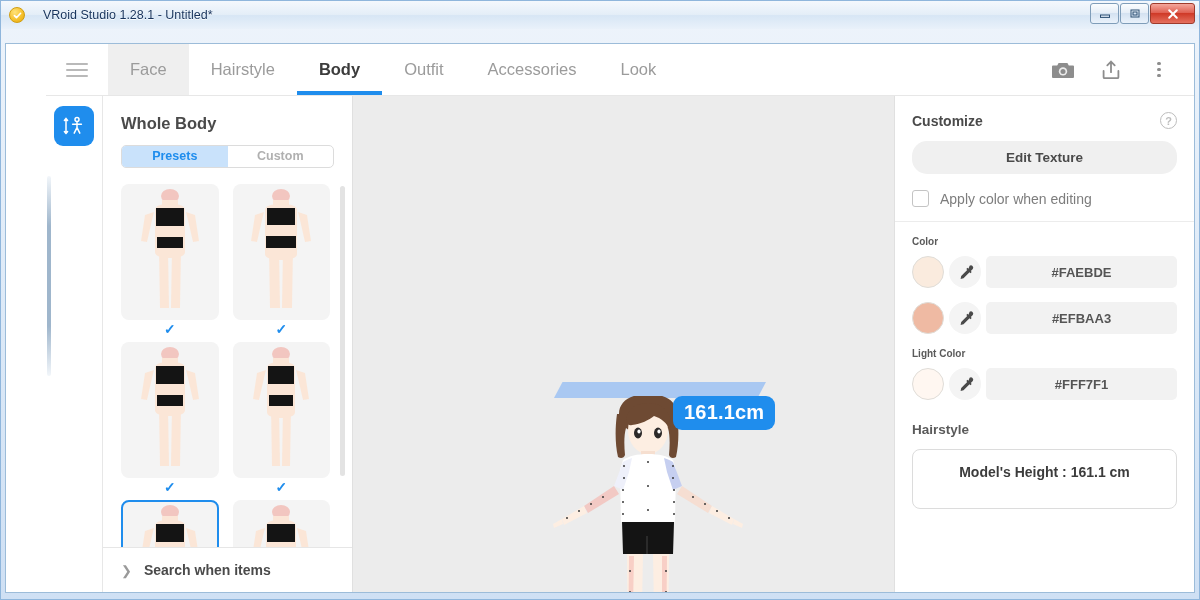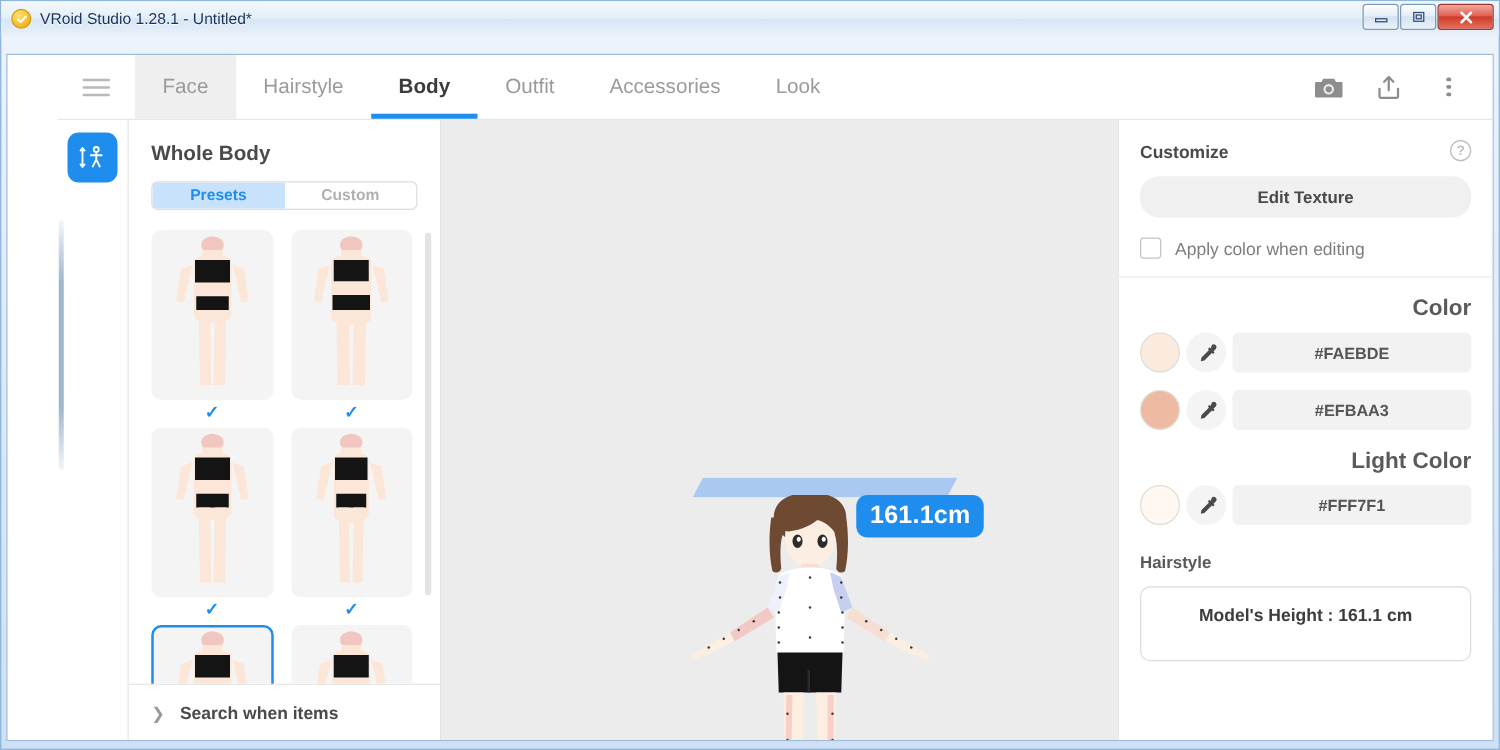--- a/index.html
+++ b/index.html
@@ -27,20 +27,21 @@
     width: 16px; height: 16px; border-radius: 50%;
     background: radial-gradient(circle at 35% 30%, #ffe27a 0%, #f5bf2a 60%, #e0a712 100%);
     border: 1px solid #d19e10;
     display: flex; align-items: center; justify-content: center;
     flex: 0 0 16px; margin-right: 7px;
   }
   #app-badge svg { width: 11px; height: 11px; display:block; }
   #title-text {
     font-size: 12.5px; color: #17335c; white-space: nowrap;
     text-shadow: 0 1px 0 rgba(255,255,255,.85);
+    margin-left: 11px;
   }
   #winbtns { position: absolute; right: 4px; top: 2px; display: flex; gap: 1px; }
   .winbtn {
     width: 29px; height: 21px; border: 1px solid #7f9db9;
     border-radius: 3px;
     background: linear-gradient(180deg,#fbfdfe 0%, #e6eef7 45%, #d4e2f1 50%, #eaf2fb 100%);
     display: flex; align-items: center; justify-content: center;
   }
   .winbtn.close {
     width: 45px;
@@ -168,21 +169,21 @@
   #viewport {
     flex: 1 1 auto; background: #ececec; position: relative; overflow: hidden;
   }
   #plane {
     position: absolute; left: 201px; top: 286px; width: 212px; height: 16px;
     background: #a9c8f2;
     clip-path: polygon(4% 0, 100% 0, 96% 100%, 0 100%);
   }
   #model { position: absolute; left: 190px; top: 300px; }
   #height-badge {
-    position: absolute; left: 332px; top: 300px;
+    position: absolute; left: 320px; top: 300px;
     background: #1f8ded; color: #fff; font-weight: bold;
     font-size: 20px; border-radius: 9px; padding: 5px 11px 6px 11px;
     letter-spacing: .2px;
   }
 
   
   #rightpanel {
     width: 300px; flex: 0 0 300px; background: #fff;
     border-left: 1px solid #e0e0e0;
     display: flex; flex-direction: column; min-height: 0; position: relative;
@@ -204,21 +205,21 @@
   }
   #applycolor {
     display: flex; align-items: center; gap: 11px;
     padding: 16px 17px 14px 17px;
   }
   .cbox { width: 17px; height: 17px; border: 1.6px solid #c4c4c4; border-radius: 3px; flex:0 0 17px; }
   #applycolor .lbl { font-size: 14px; color: #7d7d7d; }
   .divider { height: 1px; background: #ececec; margin: 0 0 0 0; }
 
   .colorblock { padding: 14px 17px 0 17px; }
-  .colorblock .lab { font-size: 18px; font-weight: bold; color: #5a5a5a; margin-bottom: 9px; text-align: right; }
+  .colorblock .lab { font-size: 10px; font-weight: bold; color: #5a5a5a; margin-bottom: 9px; }
   .colorrow { display: flex; align-items: center; gap: 5px; }
   .swatch { width: 32px; height: 32px; border-radius: 50%; border: 1px solid #e0ddd8; flex: 0 0 32px; }
   .dropper {
     width: 32px; height: 32px; border-radius: 50%; background: #f4f4f4;
     display: flex; align-items: center; justify-content: center; flex: 0 0 32px;
   }
   .dropper svg { display: block; }
   .hexfield {
     flex: 1 1 auto; height: 32px; background: #f2f2f2; border-radius: 5px;
     display: flex; align-items: center; justify-content: center;

